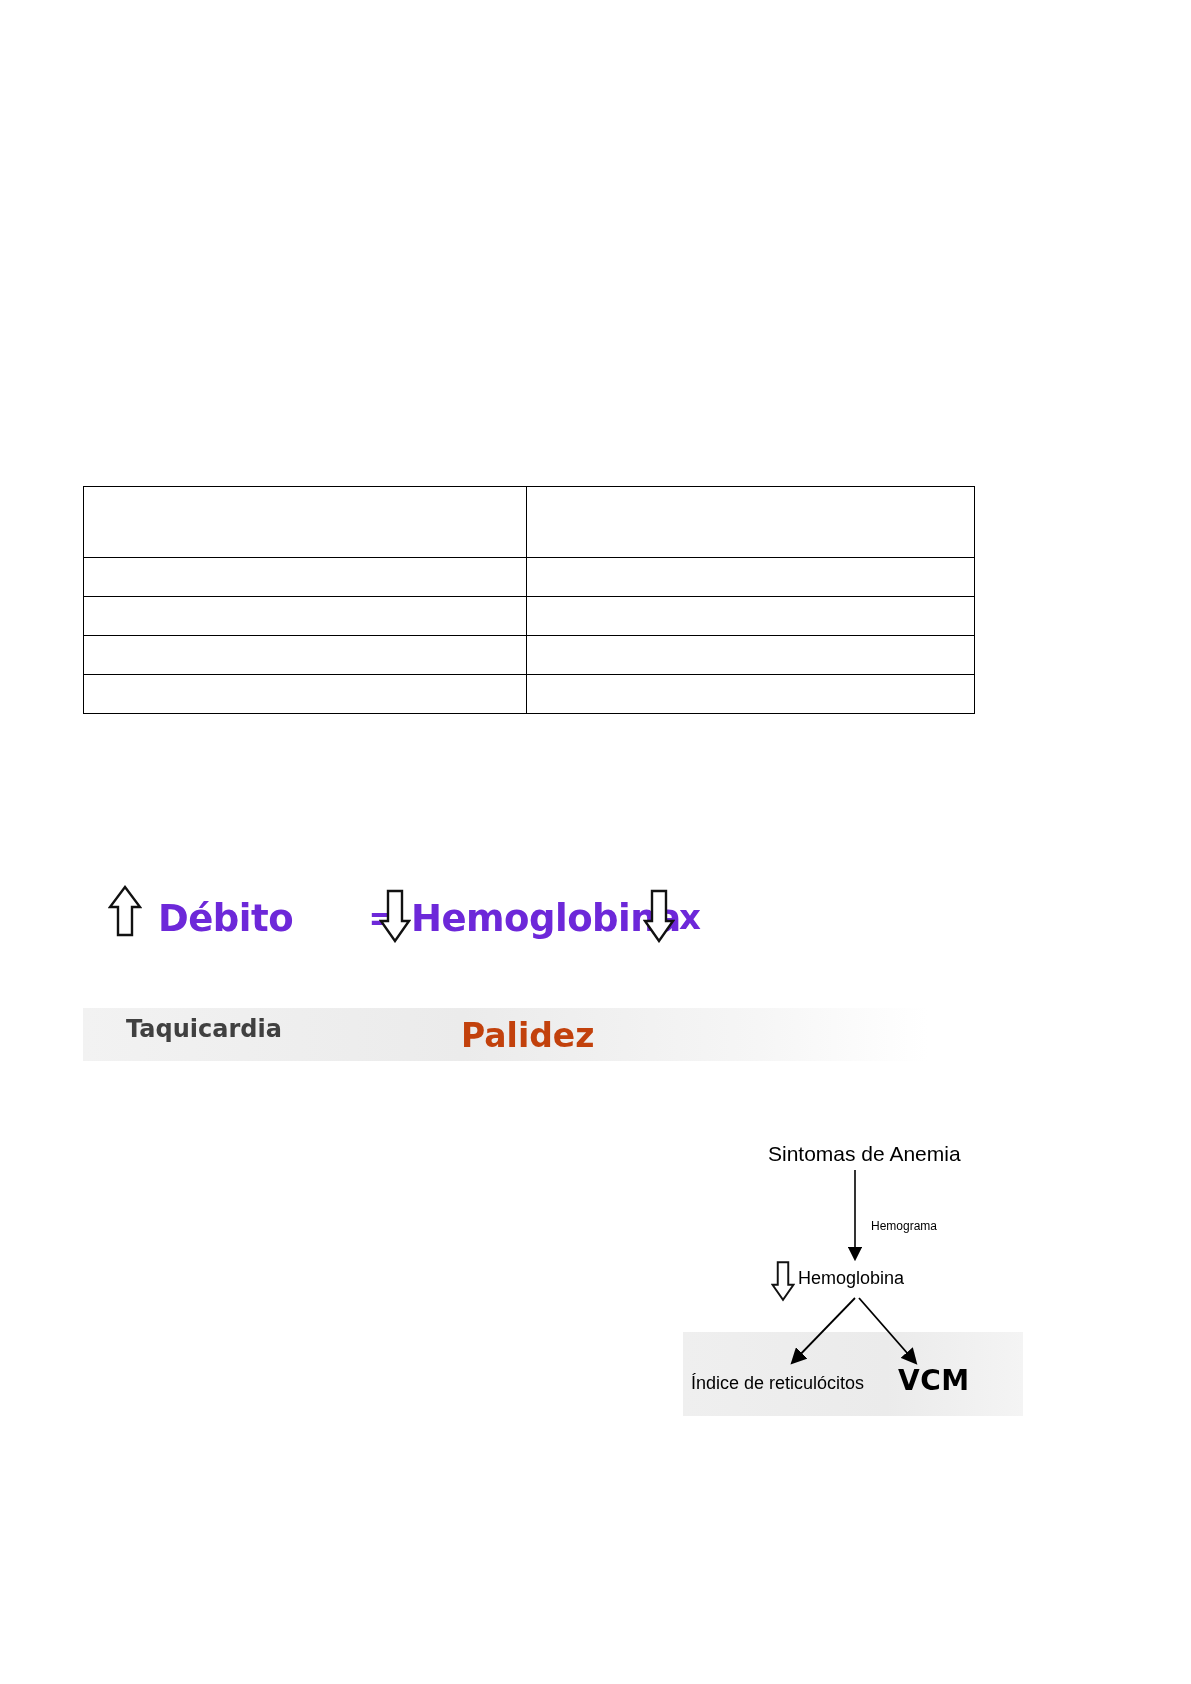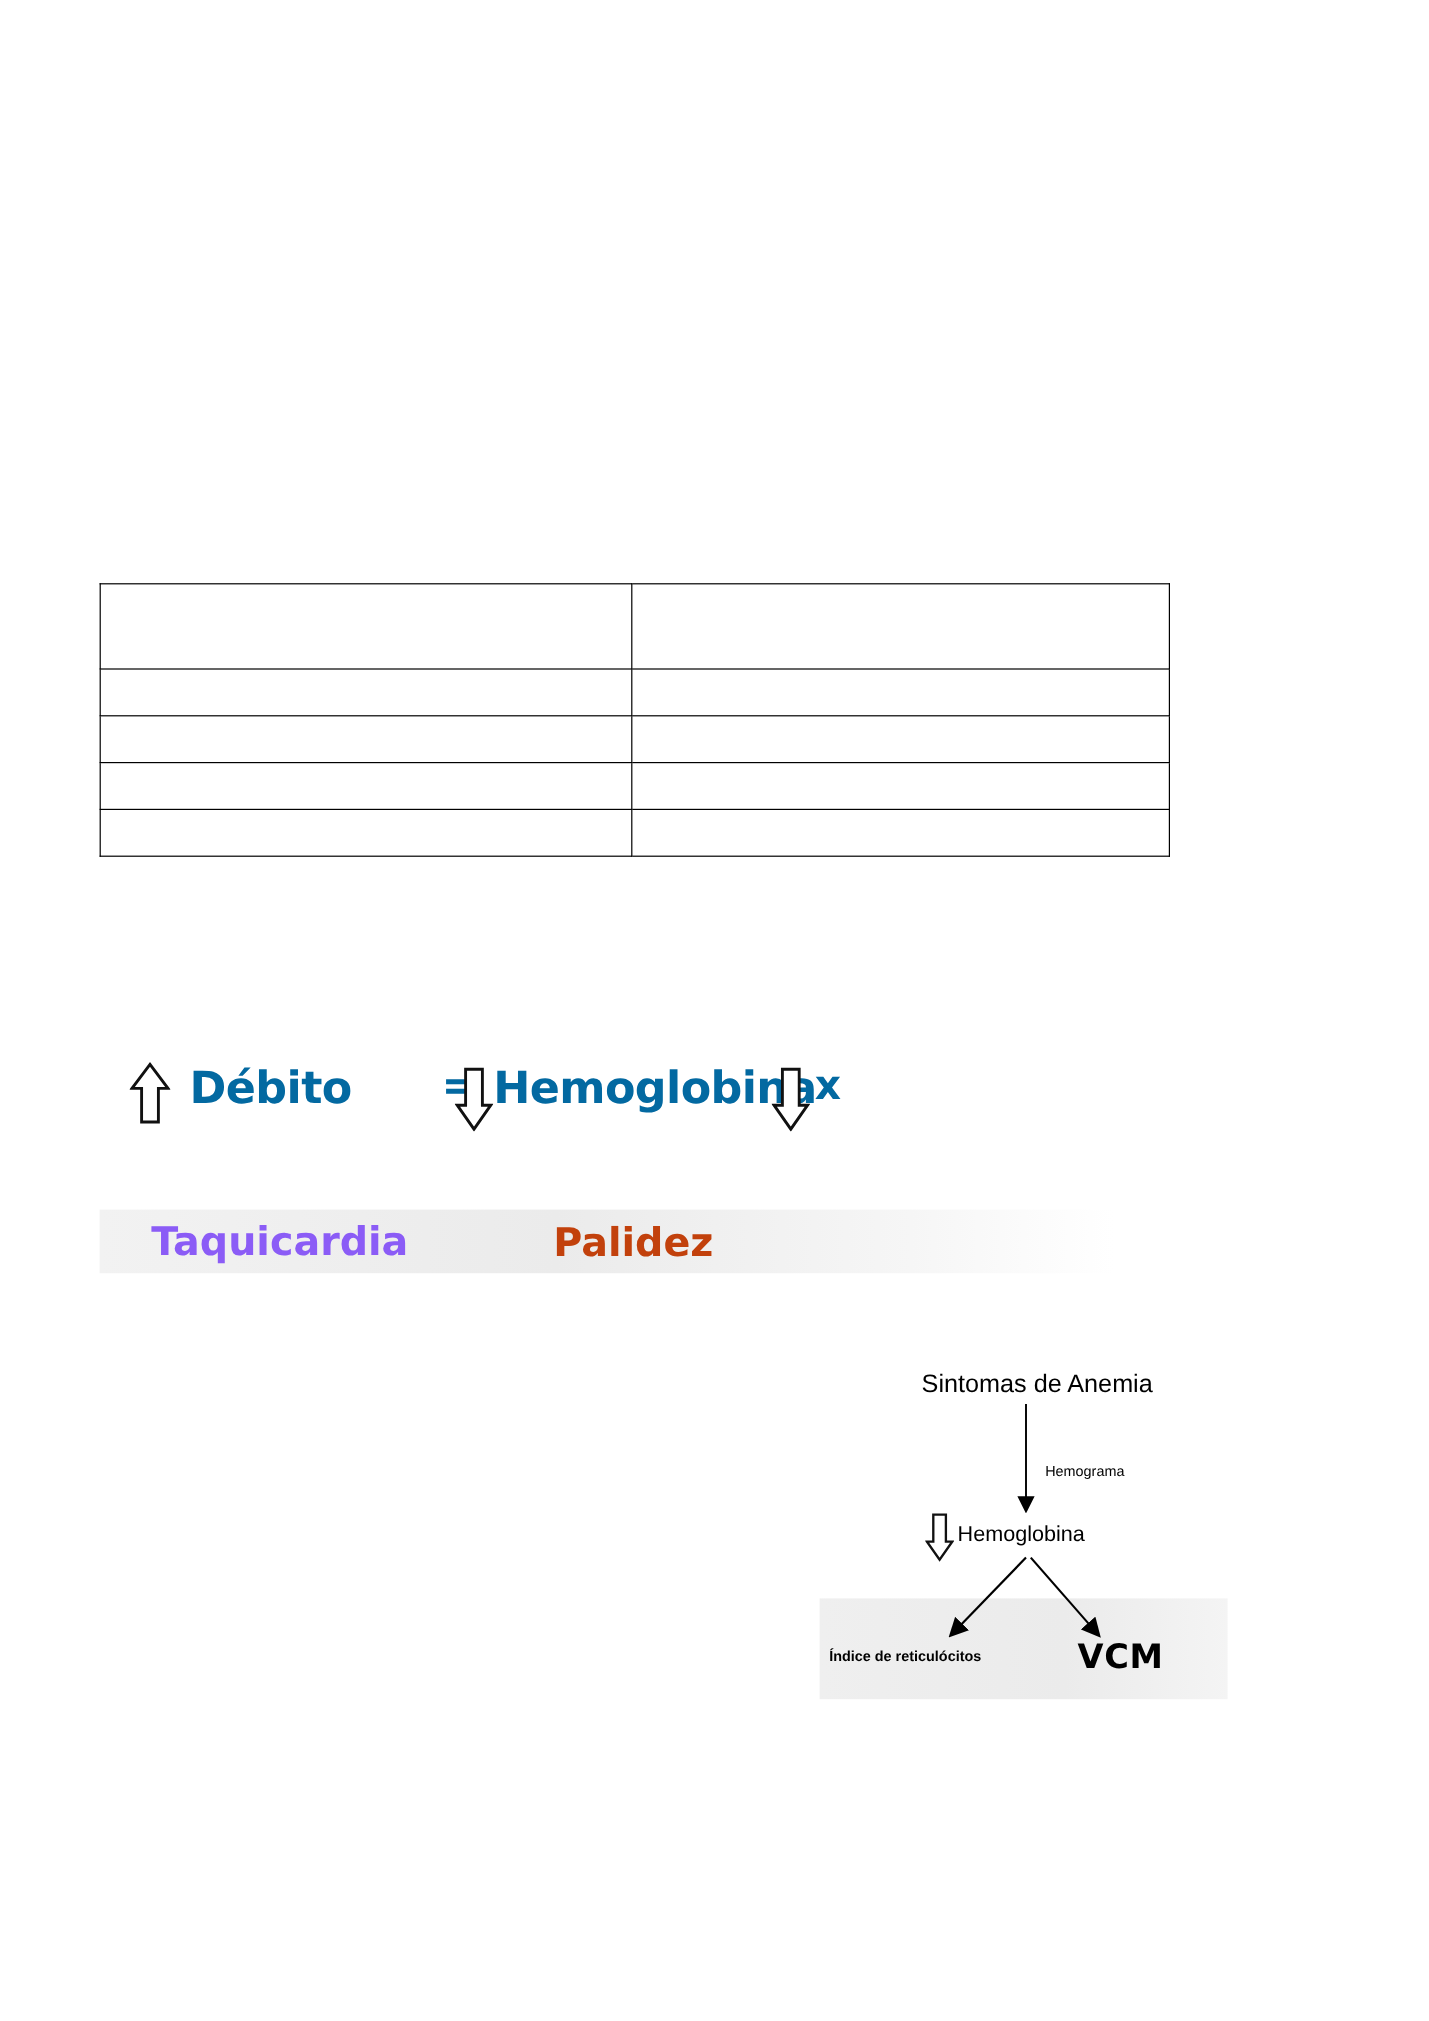--- a/index.html
+++ b/index.html
@@ -48,21 +48,22 @@
     position: relative;
     height: 130px;
   }
   .eq-term {
     position: absolute;
     font-family: "DejaVu Sans", sans-serif;
     font-weight: bold;
     font-size: 37px;
     line-height: 1.07;
     letter-spacing: -0.5px;
-    color: #0369a1;
+    color: #6d28d9;
+    margin-top: 12px;
   }
   .eq-debito { left: 75px; top: 12px; width: 230px; }
   .eq-equals { left: 285px; top: 12px; font-size: 36px; }
   .eq-hemo   { left: 328px; top: 12px; }
   .eq-x      { left: 596px; top: 12px; font-size: 34px; }
   .eq-sat    { left: 637px; top: 12px; width: 210px; text-align: right; }
 
   .hollow-arrow {
     position: absolute;
     display: inline-block;
@@ -80,22 +81,22 @@
     width: 845px;
     height: 53px;
     background: linear-gradient(to right, #f2f2f2 0%, #ebebeb 45%, #f6f6f6 80%, #ffffff 100%);
   }
   .band-taqui {
     position: absolute;
     left: 43px;
     top: 140px;
     font-family: "DejaVu Sans", sans-serif;
     font-weight: bold;
-    font-size: 33px;
-    color: #8b5cf6;
+    font-size: 24px;
+    color: #404040;
   }
   .band-palidez {
     position: absolute;
     left: 378px;
     top: 141px;
     font-family: "DejaVu Sans", sans-serif;
     font-weight: bold;
     font-size: 33px;
     color: #c2410c;
   }
@@ -137,24 +138,23 @@
     left: 0;
     top: 202px;
     width: 340px;
     height: 84px;
     background: linear-gradient(to right,#efefef 0%, #ebebeb 60%, #f4f4f4 100%);
   }
   .flow-reticulocitos {
     position: absolute;
     left: 8px;
     top: 243px;
-    font-size: 12px;
+    font-size: 18px;
     font-family: "Liberation Sans", sans-serif;
     white-space: nowrap;
-    font-weight: bold;
   }
   .flow-vcm {
     position: absolute;
     left: 215px;
     top: 234px;
     font-size: 28px;
     font-weight: bold;
     font-family: "DejaVu Sans", sans-serif;
     letter-spacing: 0.5px;
     text-align: center;

